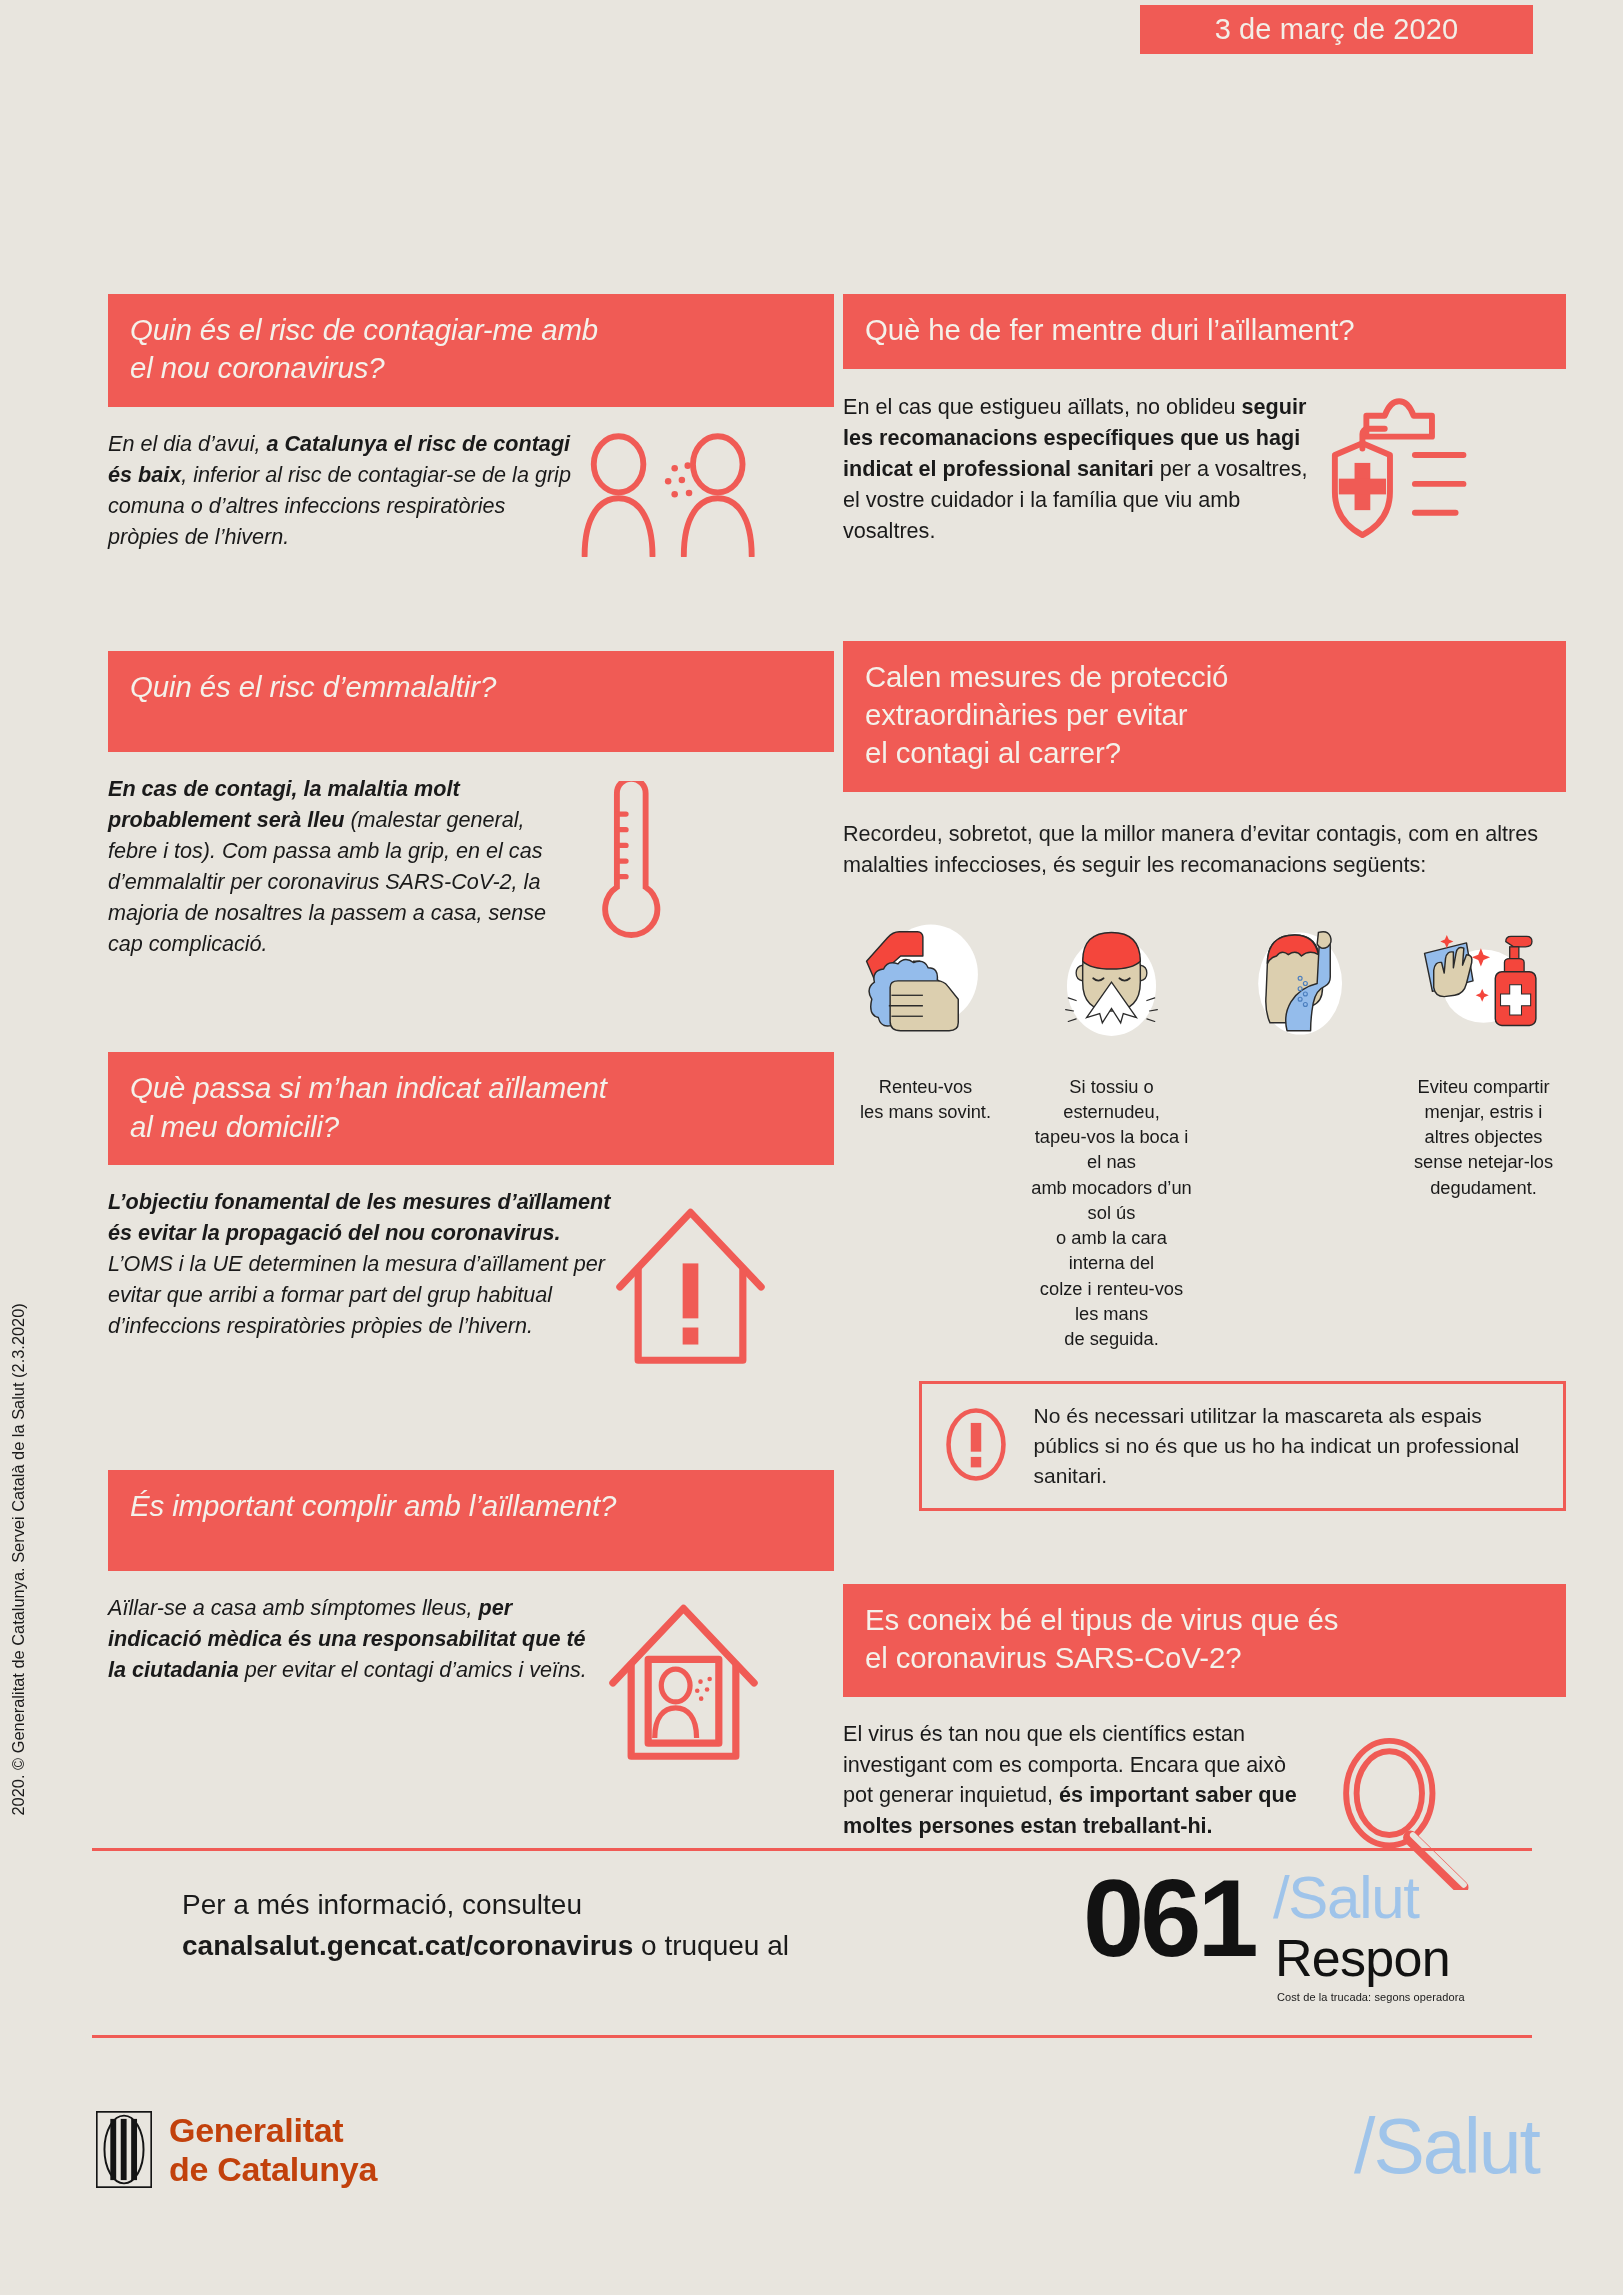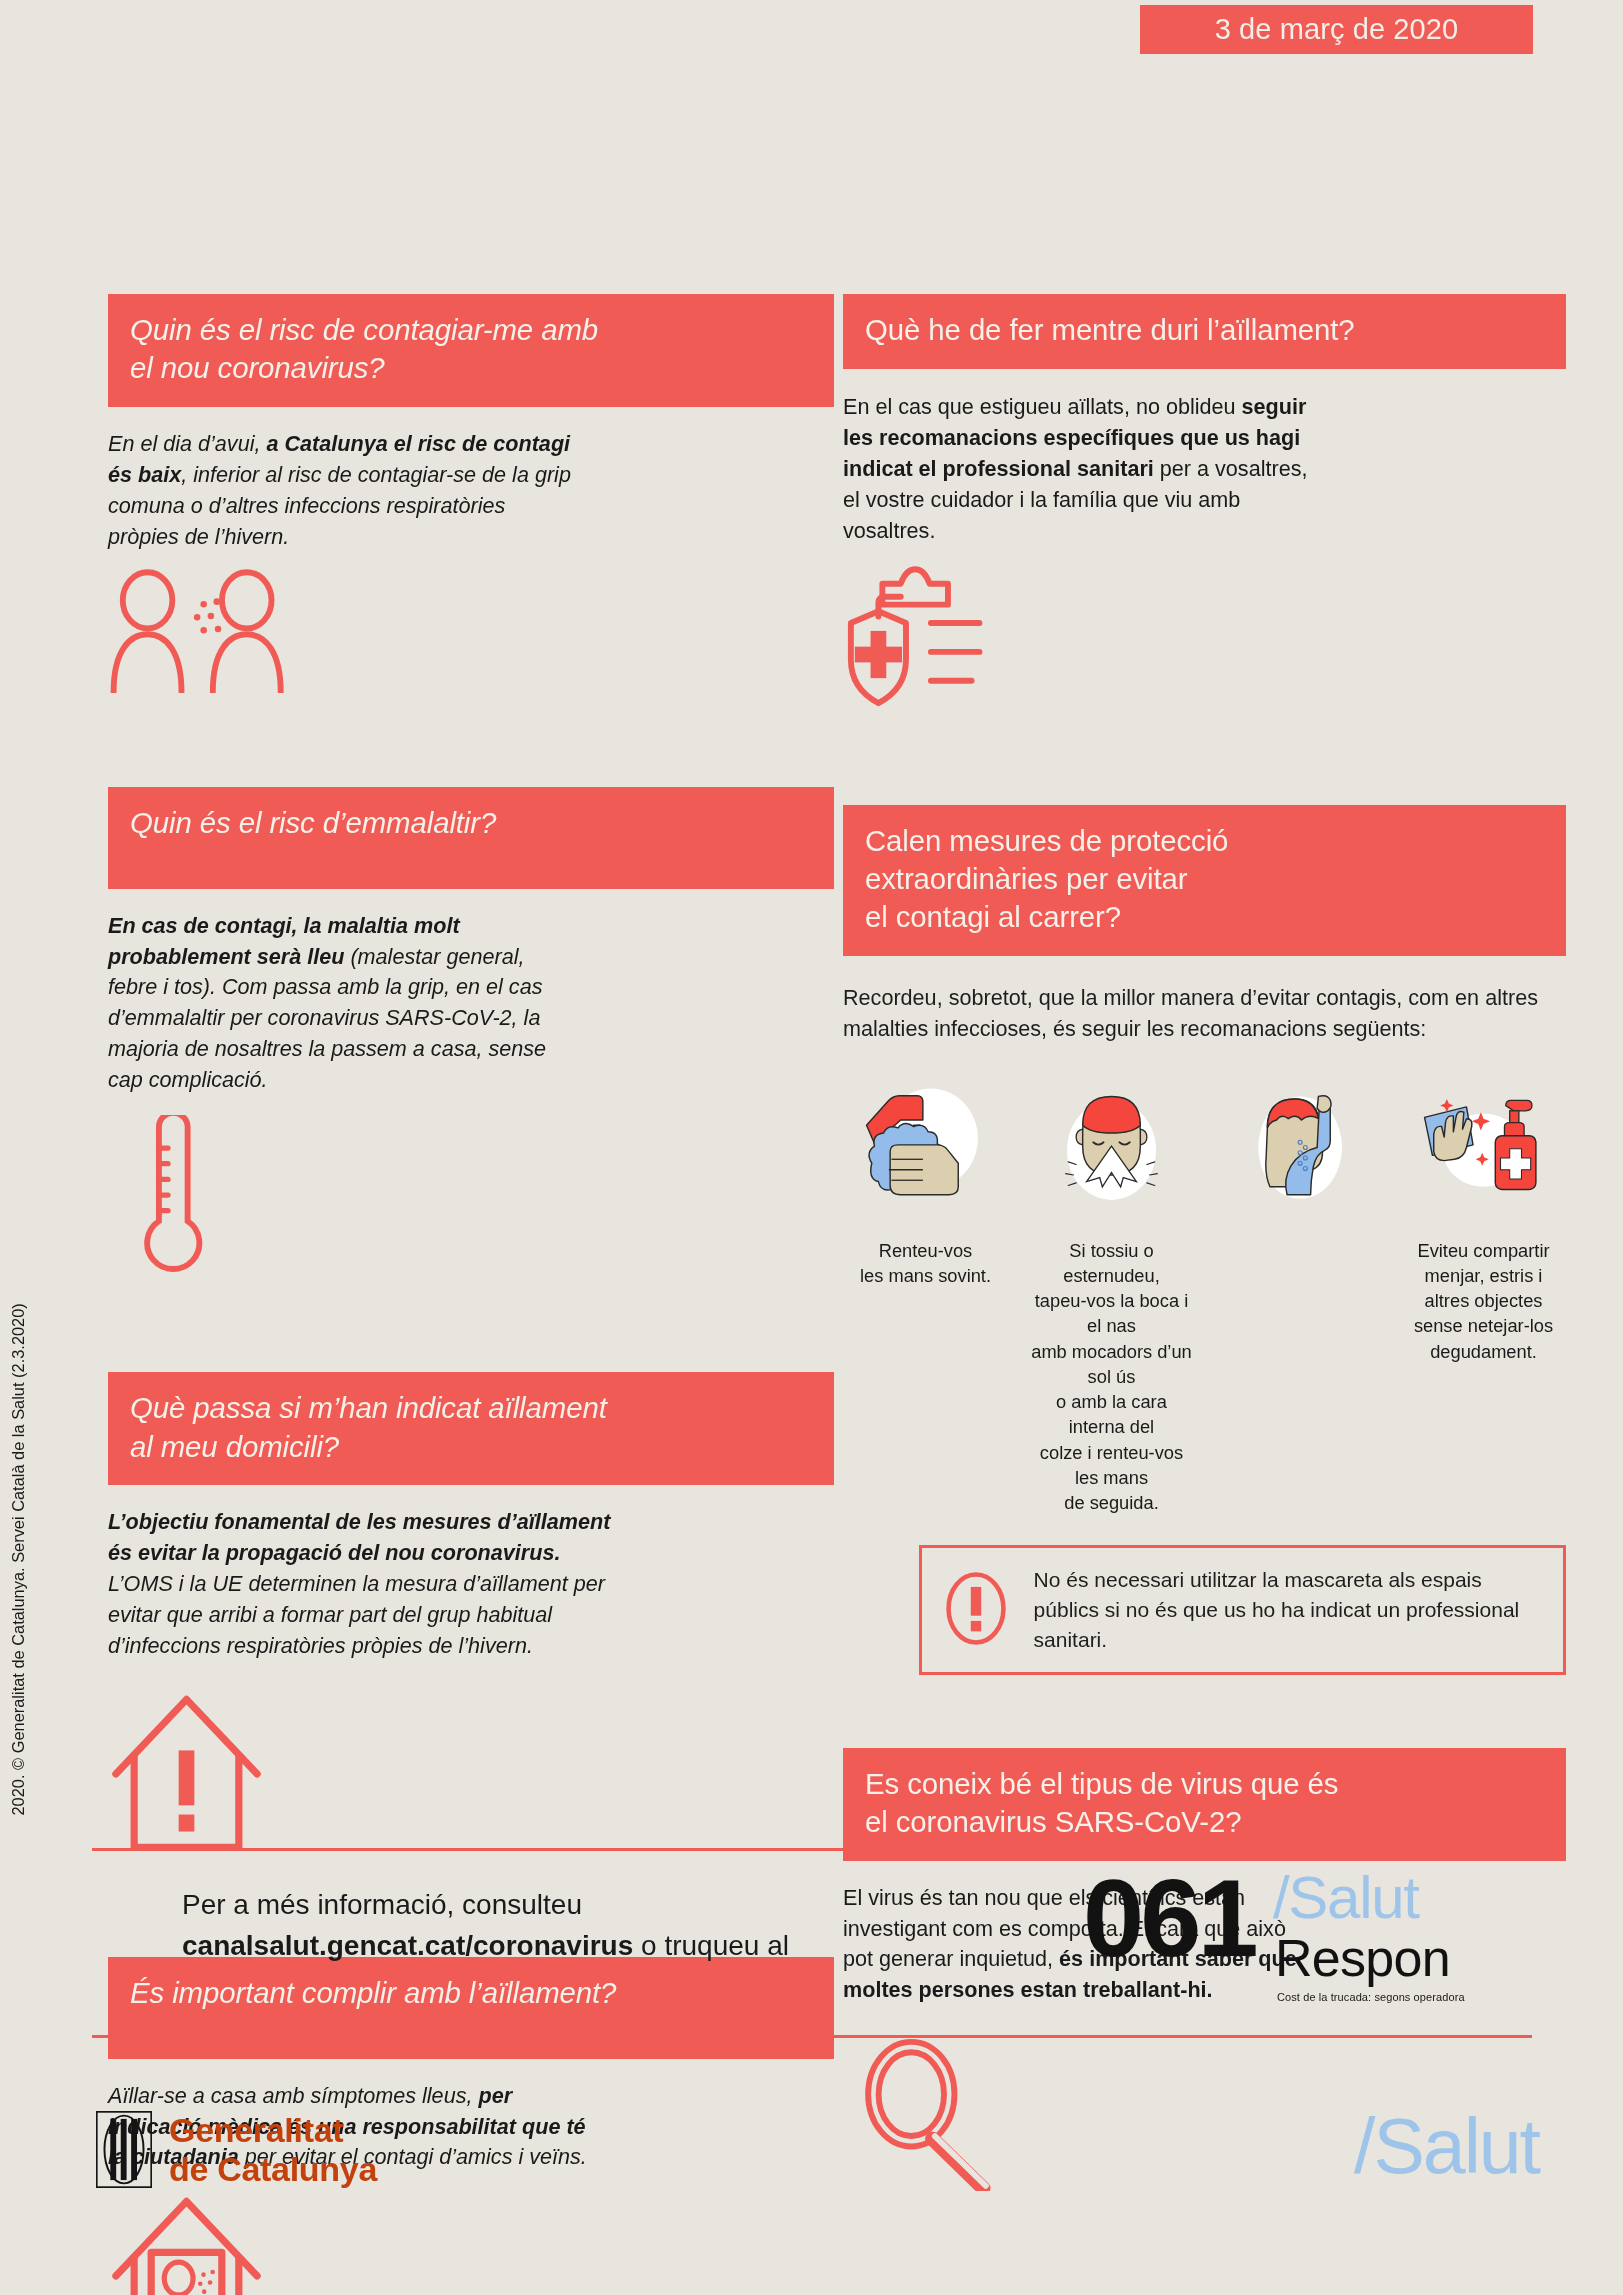--- a/index.html
+++ b/index.html
@@ -34,21 +34,21 @@
 
   .block { position:relative; }
 
   .qhead{
     background:#F05B55; color:#F4F1EA;
     padding:17px 22px 19.6px 22px;
     font-size:29.4px; line-height:1.30; font-weight:400;
     letter-spacing:-0.1px;
   }
 
-  .body-row{ display:flex; align-items:flex-start; gap:13px; margin-top:22px;flex-direction:column; }
+  .body-row{ display:flex; align-items:flex-start; margin-top:22px; }
   .body-text{
     font-size:21.6px; line-height:1.43; color:#1A1A1A; flex:1 1 auto;
   }
   .body-text b{ font-weight:700; }
   .icon-cell{ flex:0 0 auto; display:flex; align-items:flex-start; justify-content:center; }
 
   
   .hyg-intro{ font-size:21.6px; line-height:1.45; margin-top:26px; }
   .hyg-grid{
     display:grid; grid-template-columns:repeat(4,1fr); gap:21px; margin-top:34px;

